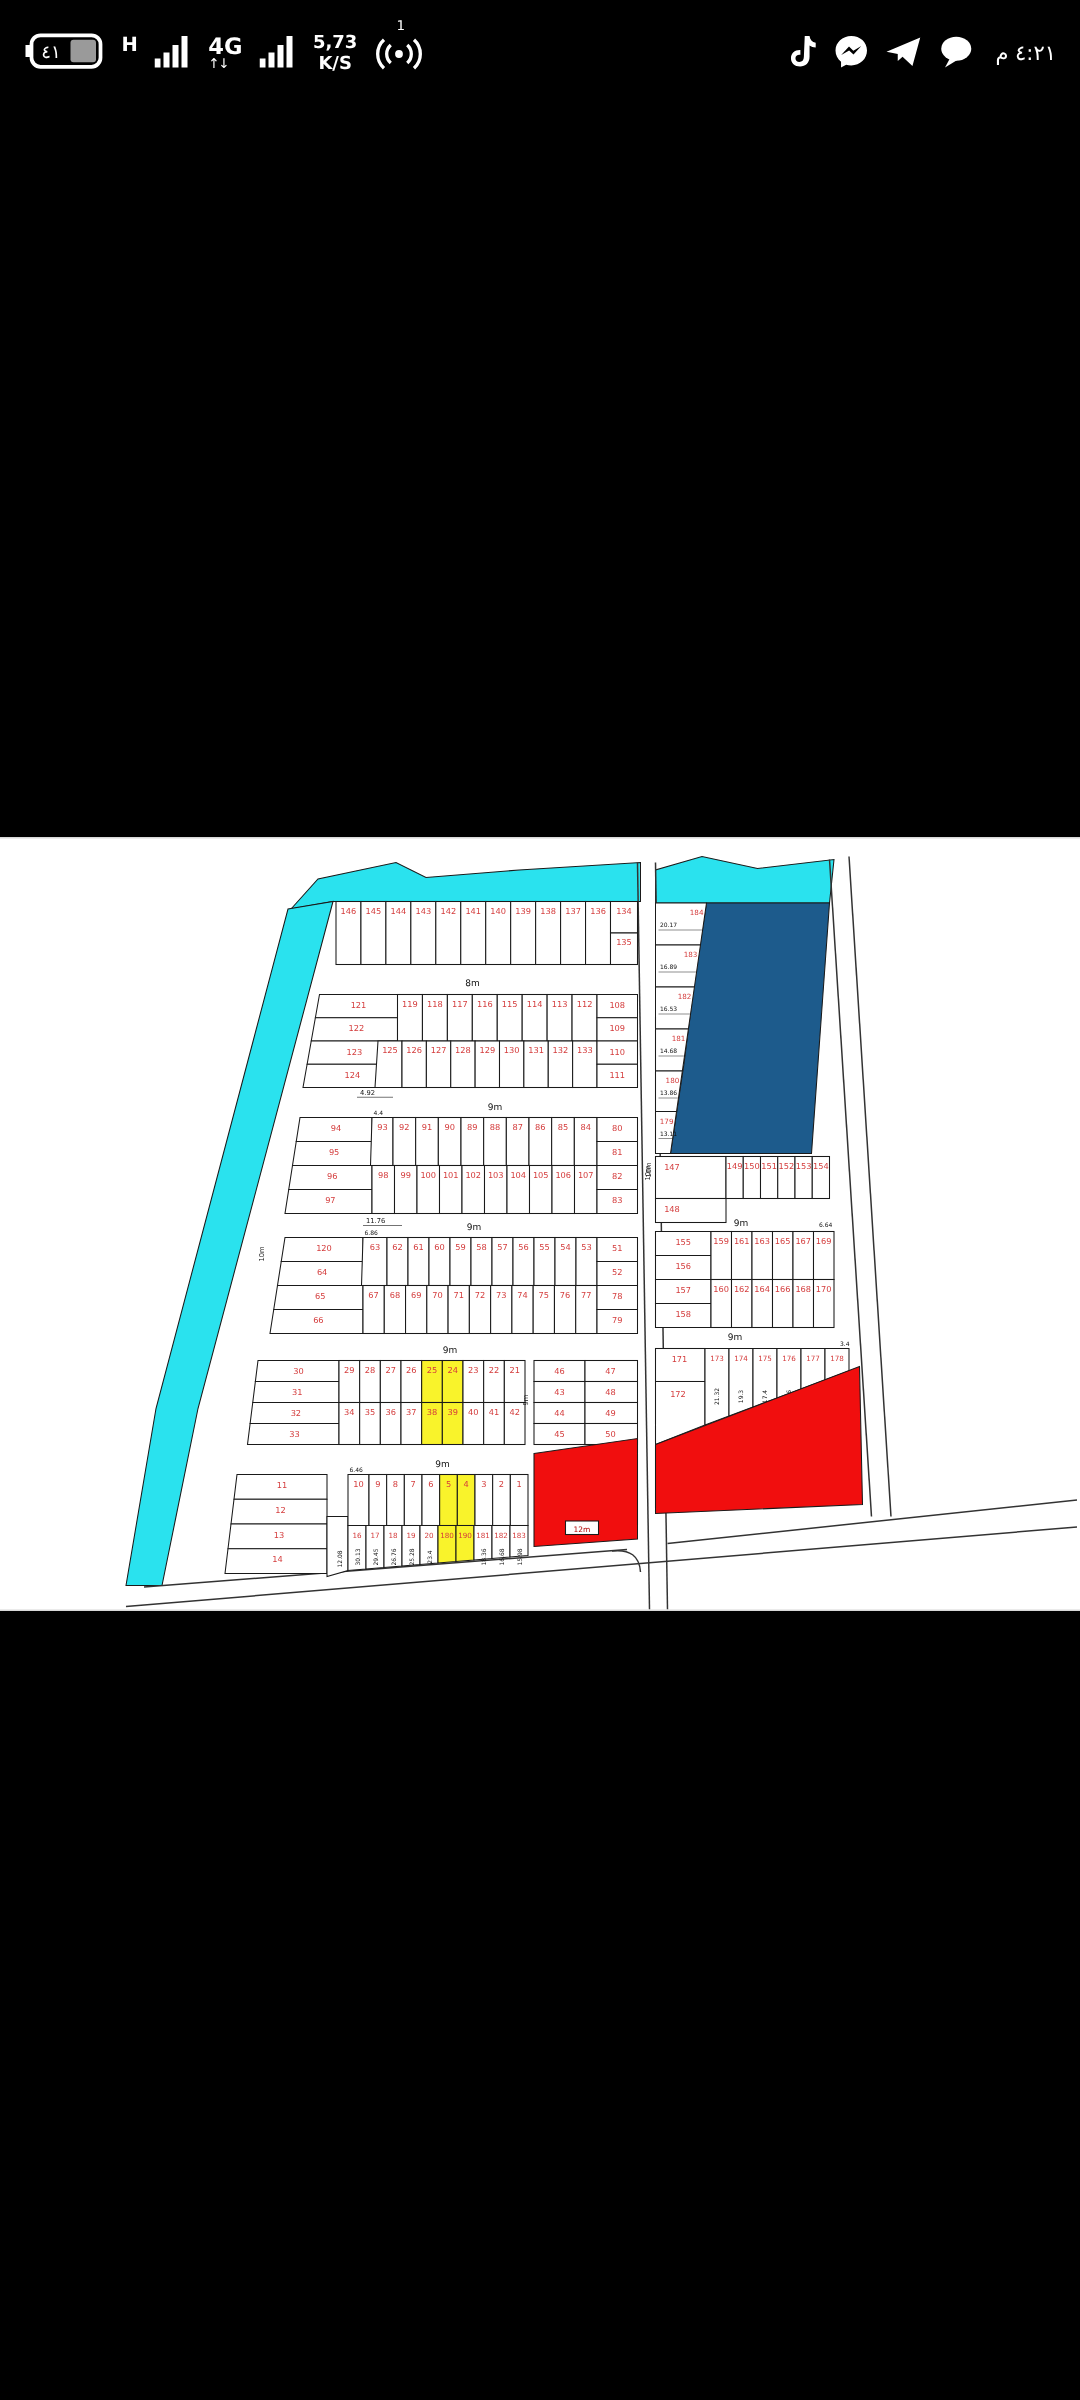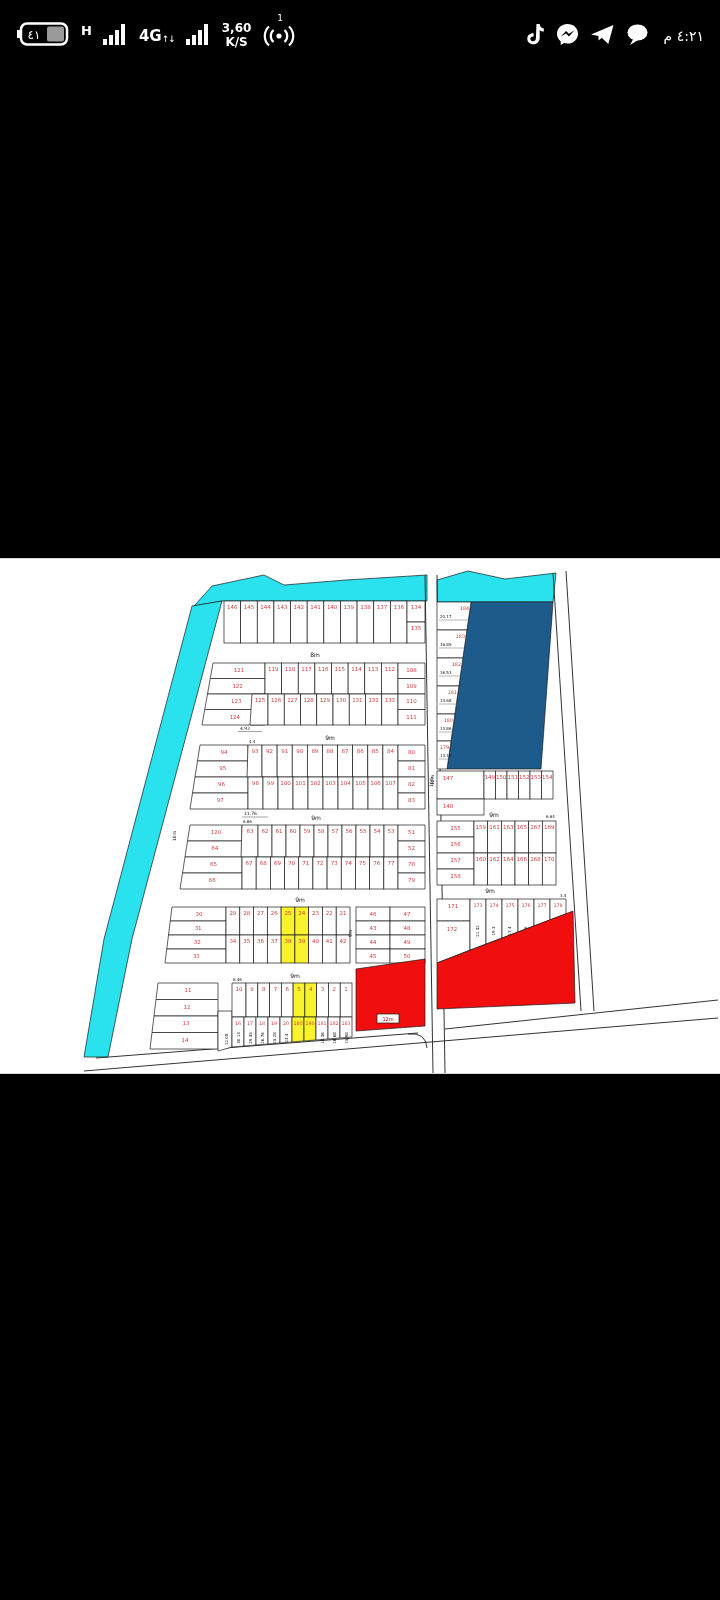--- a/index.html
+++ b/index.html
@@ -4,21 +4,21 @@
 <style>
   html,body{margin:0;padding:0;background:#000;}
   body{width:720px;height:1600px;position:relative;overflow:hidden;
        font-family:"DejaVu Sans",sans-serif;}
   
   .statusbar{position:absolute;top:0;left:0;width:720px;height:72px;
              display:flex;justify-content:space-between;align-items:center;
              padding:0 16px;box-sizing:border-box;color:#fff;}
   .sb-left,.sb-right{display:flex;align-items:center;gap:11px;}
   .net-h{font-size:13px;font-weight:bold;position:relative;top:-6px;}
-  .net4g{display:flex;flex-direction:row;align-items:flex-end;line-height:1;}
+  .net4g{display:flex;flex-direction:column;align-items:flex-start;line-height:1;}
   .net4g .g{font-size:15px;font-weight:bold;}
   .net4g .arrows{font-size:9px;letter-spacing:-1px;}
   .speed{display:flex;flex-direction:column;align-items:center;line-height:1.15;
          font-size:12px;font-weight:bold;}
   .hotspot{position:relative;}
   .hs-badge{position:absolute;top:-7px;left:15px;font-size:9px;color:#fff;}
   .time{font-size:14px;margin-left:4px;}
   
   .white-area{position:absolute;top:558px;left:0;width:720px;height:514px;
               background:#fff;border-top:1px solid #d8d8d8;border-bottom:1px solid #d8d8d8;
@@ -53,21 +53,21 @@
     </span>
     <span>
       <svg width="25" height="23" viewBox="0 0 25 23">
         <rect x="0" y="16" width="4" height="6" fill="#fff"></rect>
         <rect x="6" y="12" width="4" height="10" fill="#fff"></rect>
         <rect x="12" y="7" width="4" height="15" fill="#fff"></rect>
         <rect x="18" y="1" width="4" height="21" fill="#fff"></rect>
       </svg>
     </span>
     <span class="speed">
-      <span>3,60</span>
+      <span>5,73</span>
       <span>K/S</span>
     </span>
     <span class="hotspot">
       <svg width="34" height="28" viewBox="0 0 34 28">
         <circle cx="17" cy="16" r="2.6" fill="#fff"></circle>
         <path d="M11.5,22 A8,8 0 0 1 11.5,10" stroke="#fff" stroke-width="2.2" fill="none"></path>
         <path d="M22.5,10 A8,8 0 0 1 22.5,22" stroke="#fff" stroke-width="2.2" fill="none"></path>
         <path d="M7,25.5 A12.8,12.8 0 0 1 7,6.5" stroke="#fff" stroke-width="2.2" fill="none"></path>
         <path d="M27,6.5 A12.8,12.8 0 0 1 27,25.5" stroke="#fff" stroke-width="2.2" fill="none"></path>
       </svg>

